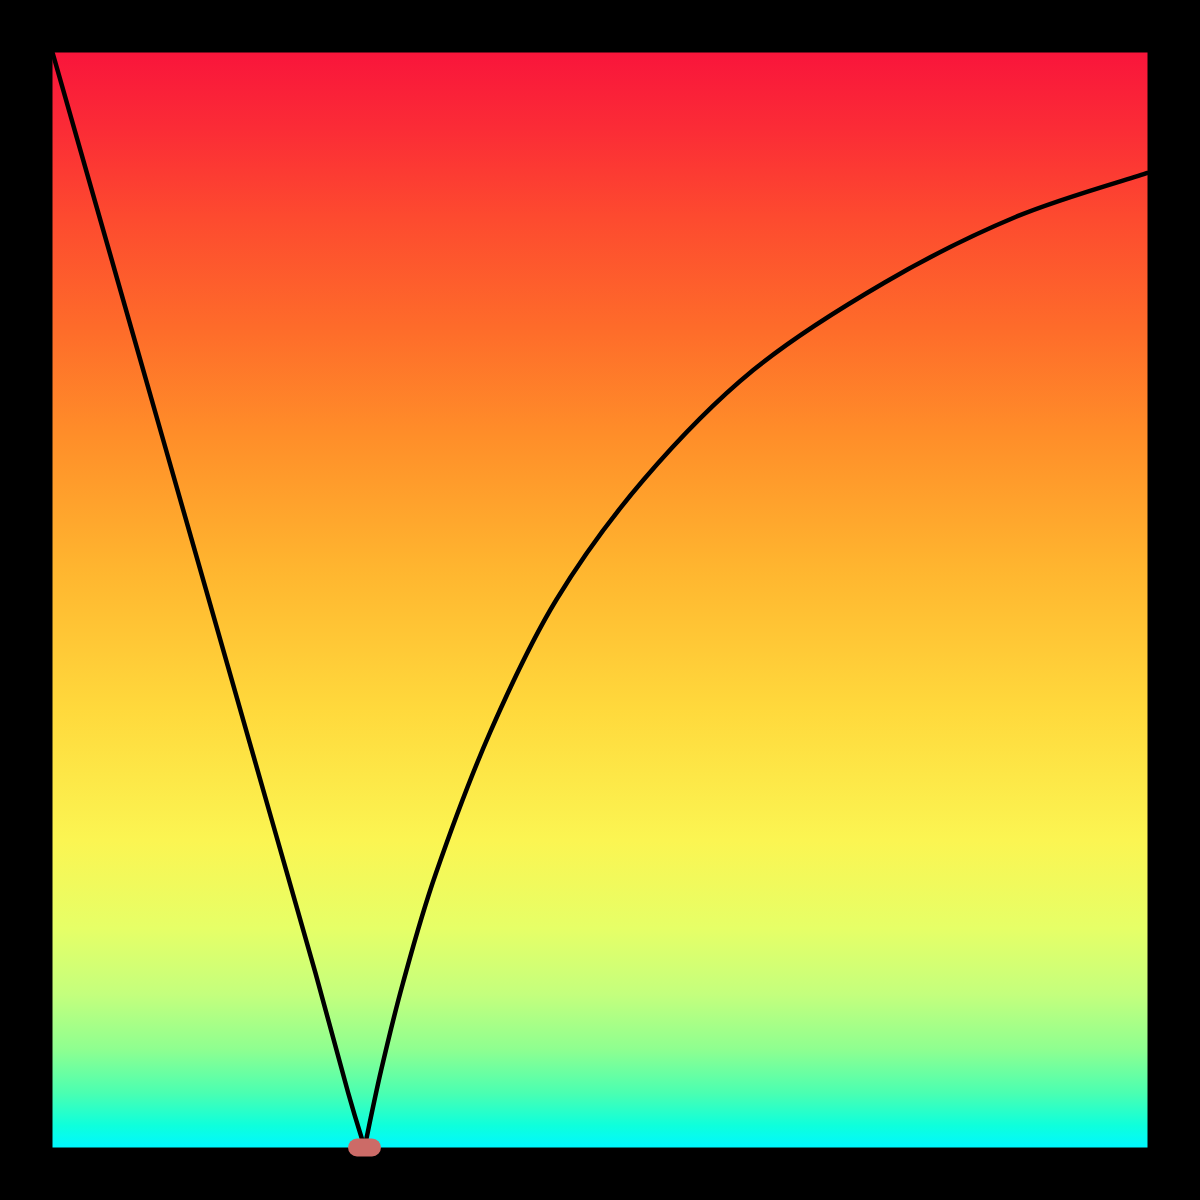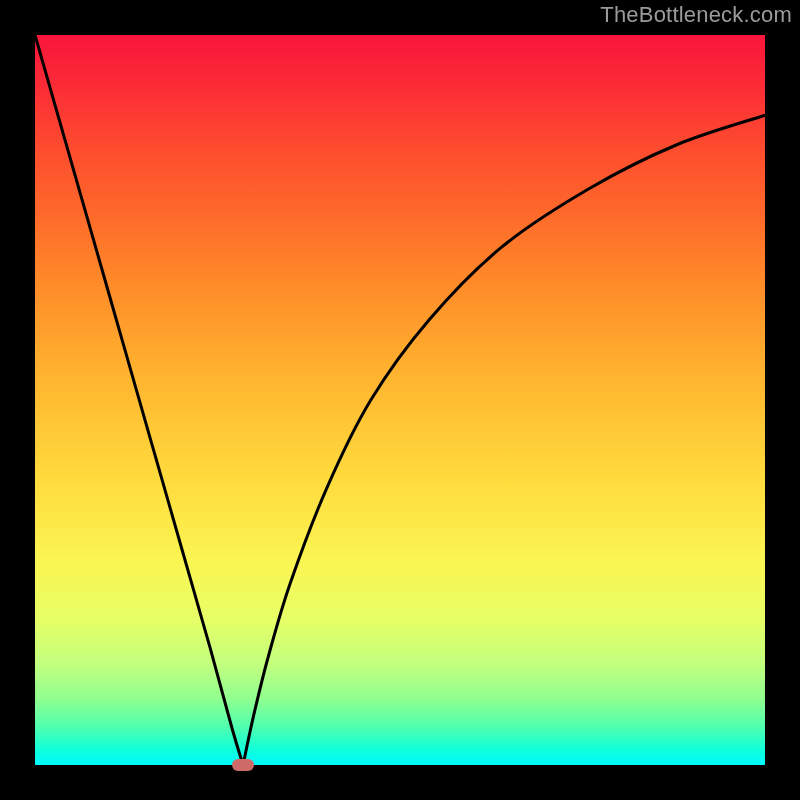--- a/index.html
+++ b/index.html
@@ -65,21 +65,20 @@
     height: 12px;
     border-radius: 8px;
     background: #cc6b67;
     transform: translate(-50%, -50%);
   }
 </style>
 </head>
 <body>
 
 <div class="frame">
-  <div class="watermark">TheBottleneck.com</div>
 
   <div class="plot">
     <svg class="curve" viewBox="0 0 730 730" preserveAspectRatio="none">
       <path id="series-left" fill="none" stroke="#000" stroke-width="3" stroke-linecap="round" stroke-linejoin="round" d="M 0.00 0.00 C 4.87 17.03, 19.47 68.13, 29.20 102.20 C 38.93 136.27, 48.67 170.33, 58.40 204.40 C 68.13 238.47, 77.87 272.53, 87.60 306.60 C 97.33 340.67, 107.07 374.73, 116.80 408.80 C 126.53 442.87, 136.27 476.93, 146.00 511.00 C 155.73 545.07, 166.68 582.78, 175.20 613.20 C 183.72 643.62, 191.63 674.03, 197.10 693.50 C 202.58 712.97, 206.22 723.92, 208.05 730.00"></path>
       <path id="series-right" fill="none" stroke="#000" stroke-width="3" stroke-linecap="round" stroke-linejoin="round" d="M 208.05 730.00 C 209.88 721.48, 214.74 697.15, 219.00 678.90 C 223.26 660.65, 227.52 642.40, 233.60 620.50 C 239.68 598.60, 245.77 575.48, 255.50 547.50 C 265.23 519.52, 278.62 483.02, 292.00 452.60 C 305.38 422.18, 318.77 392.98, 335.80 365.00 C 352.83 337.02, 372.30 310.25, 394.20 284.70 C 416.10 259.15, 440.43 233.60, 467.20 211.70 C 493.97 189.80, 525.60 170.33, 554.80 153.30 C 584.00 136.27, 613.20 121.67, 642.40 109.50 C 671.60 97.33, 715.40 85.17, 730.00 80.30"></path>
     </svg>
     <div id="marker-dot" class="dot" style="left: 208.05px; top: 730px; background: rgb(204, 107, 103);"></div>
   </div>
 </div>
 

